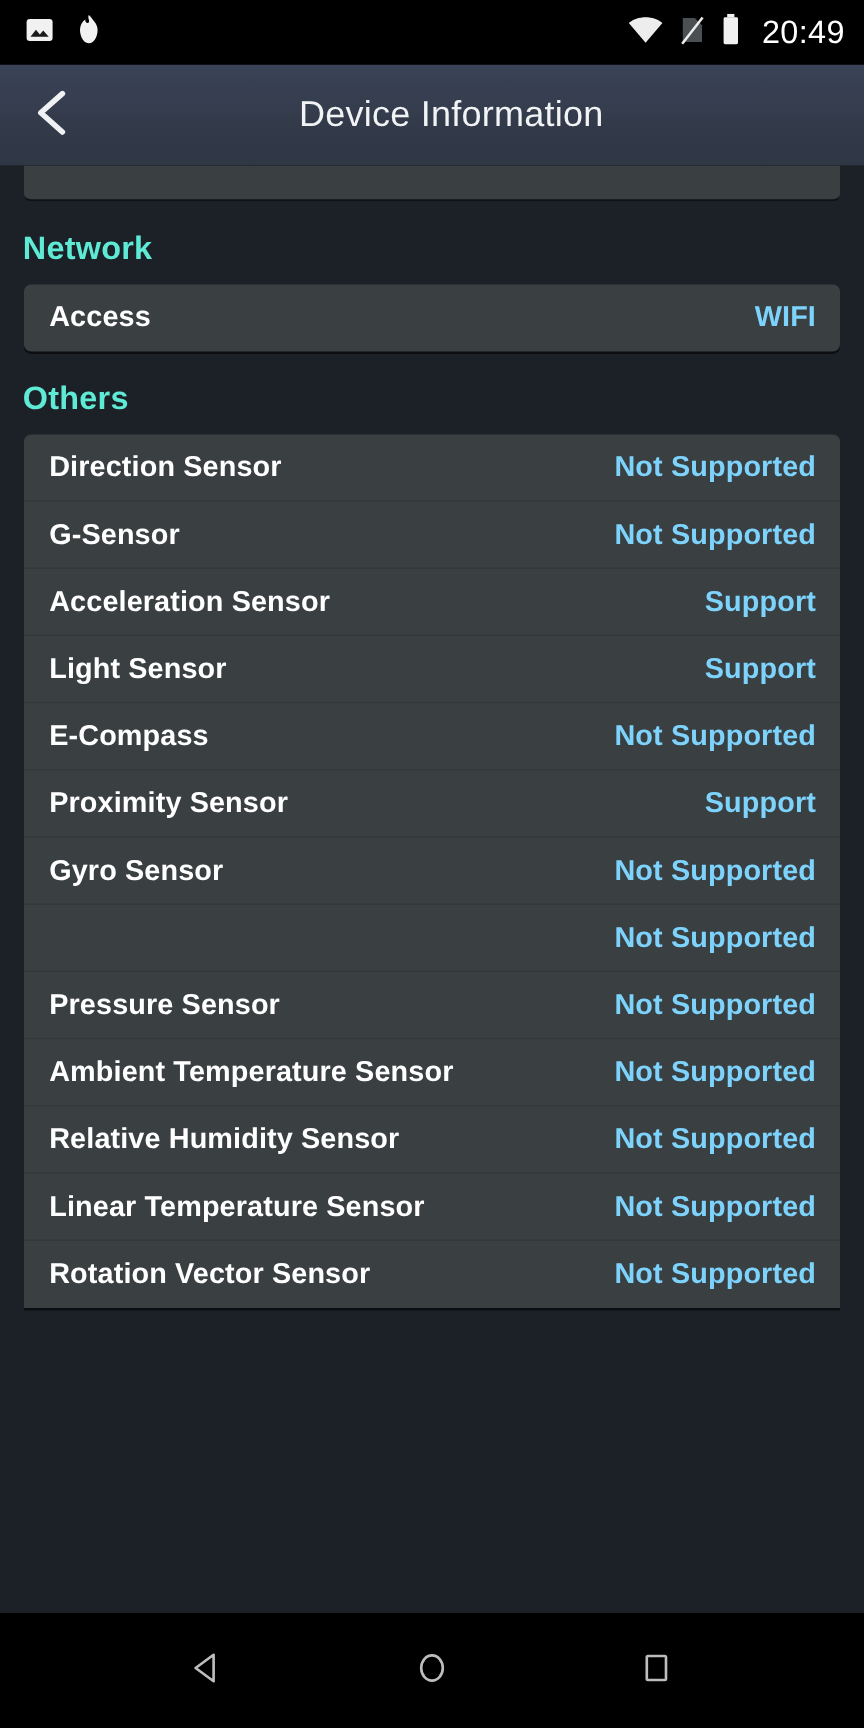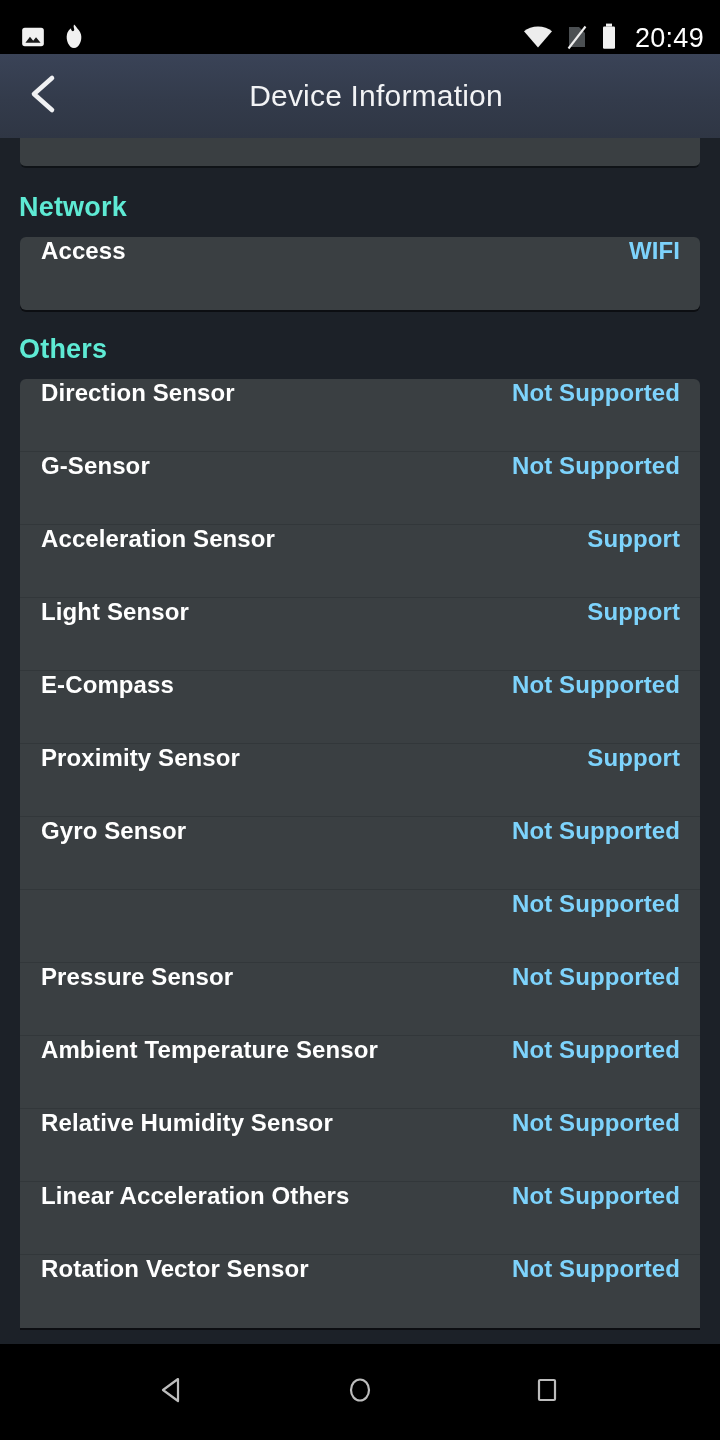--- a/index.html
+++ b/index.html
@@ -14,21 +14,21 @@
     position:relative;
     width:720px; height:1440px;
     background:#1c2128;
     display:flex; flex-direction:column;
   }
 
   
   .statusbar {
     height:54px; flex:0 0 54px;
     background:#000;
-    display:flex; align-items:flex-end;
+    display:flex; align-items:center;
     padding:0 16px 0 20px;
     color:#fff;
   }
   .sb-left { display:flex; align-items:center; gap:16px; }
   .sb-right { margin-left:auto; display:flex; align-items:center; gap:13px; }
   .sb-clock {
     font-size:27px; color:#fff; letter-spacing:.3px;
     font-family:"Liberation Sans", sans-serif;
     margin-left:5px;
   }
@@ -94,22 +94,22 @@
   .card {
     margin:0 20px;
     background:#3a3f42;
     border-radius:6px;
     overflow:hidden;
     box-shadow:0 2px 0 rgba(0,0,0,.55);
   }
   .card.flush-bottom { border-radius:6px 6px 0 0; }
 
   .row {
-    height:73px;
-    display:flex; 
+    height:56px;
+    display:flex; align-items:center;
     padding:0 20px 0 21px;
     border-bottom:1px solid #32373a;
     cursor:default;
   }
   .row:last-child { border-bottom:none; }
   .row-label {
     color:#ffffff;
     font-size:24px;
     font-weight:bold;
     letter-spacing:.1px;
@@ -240,21 +240,21 @@
           </div>
           <div class="row">
             <span class="row-label">Ambient Temperature Sensor</span>
             <span class="row-value">Not Supported</span>
           </div>
           <div class="row">
             <span class="row-label">Relative Humidity Sensor</span>
             <span class="row-value">Not Supported</span>
           </div>
           <div class="row">
-            <span class="row-label">Linear Acceleration Others</span>
+            <span class="row-label">Linear Temperature Sensor</span>
             <span class="row-value">Not Supported</span>
           </div>
           <div class="row">
             <span class="row-label">Rotation Vector Sensor</span>
             <span class="row-value">Not Supported</span>
           </div>
         </div>
       </div>
   </div>
 

